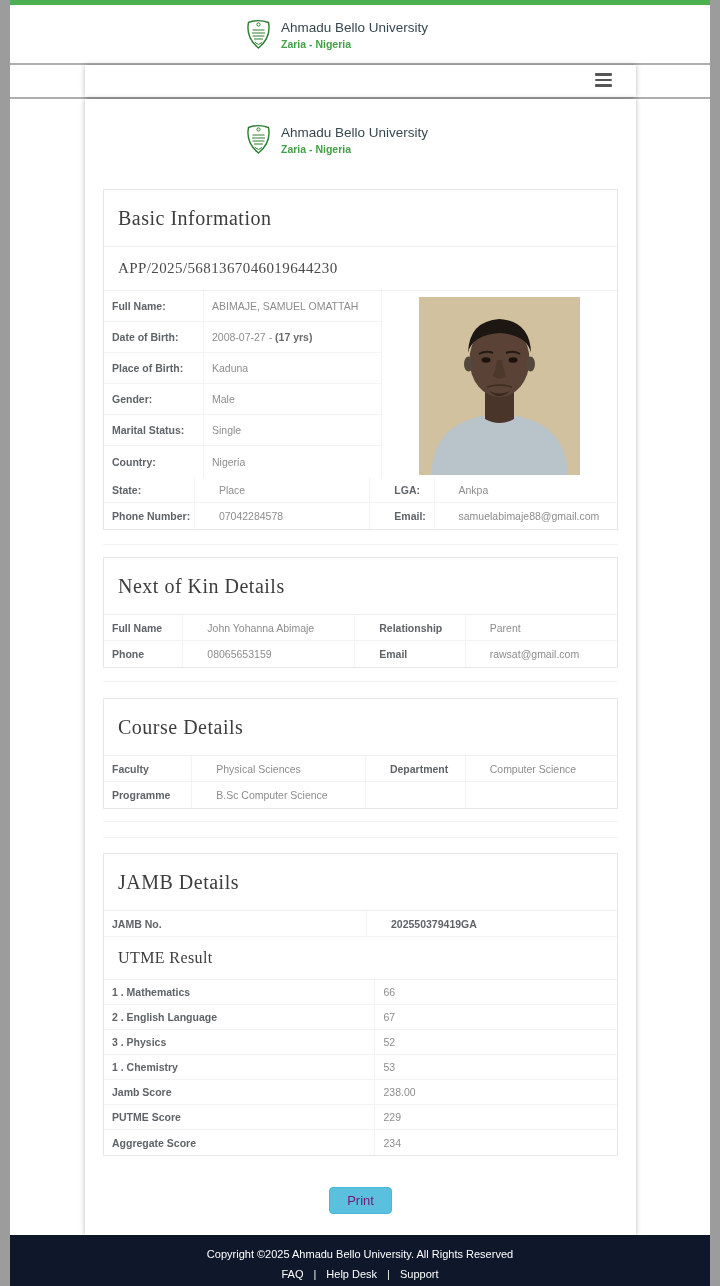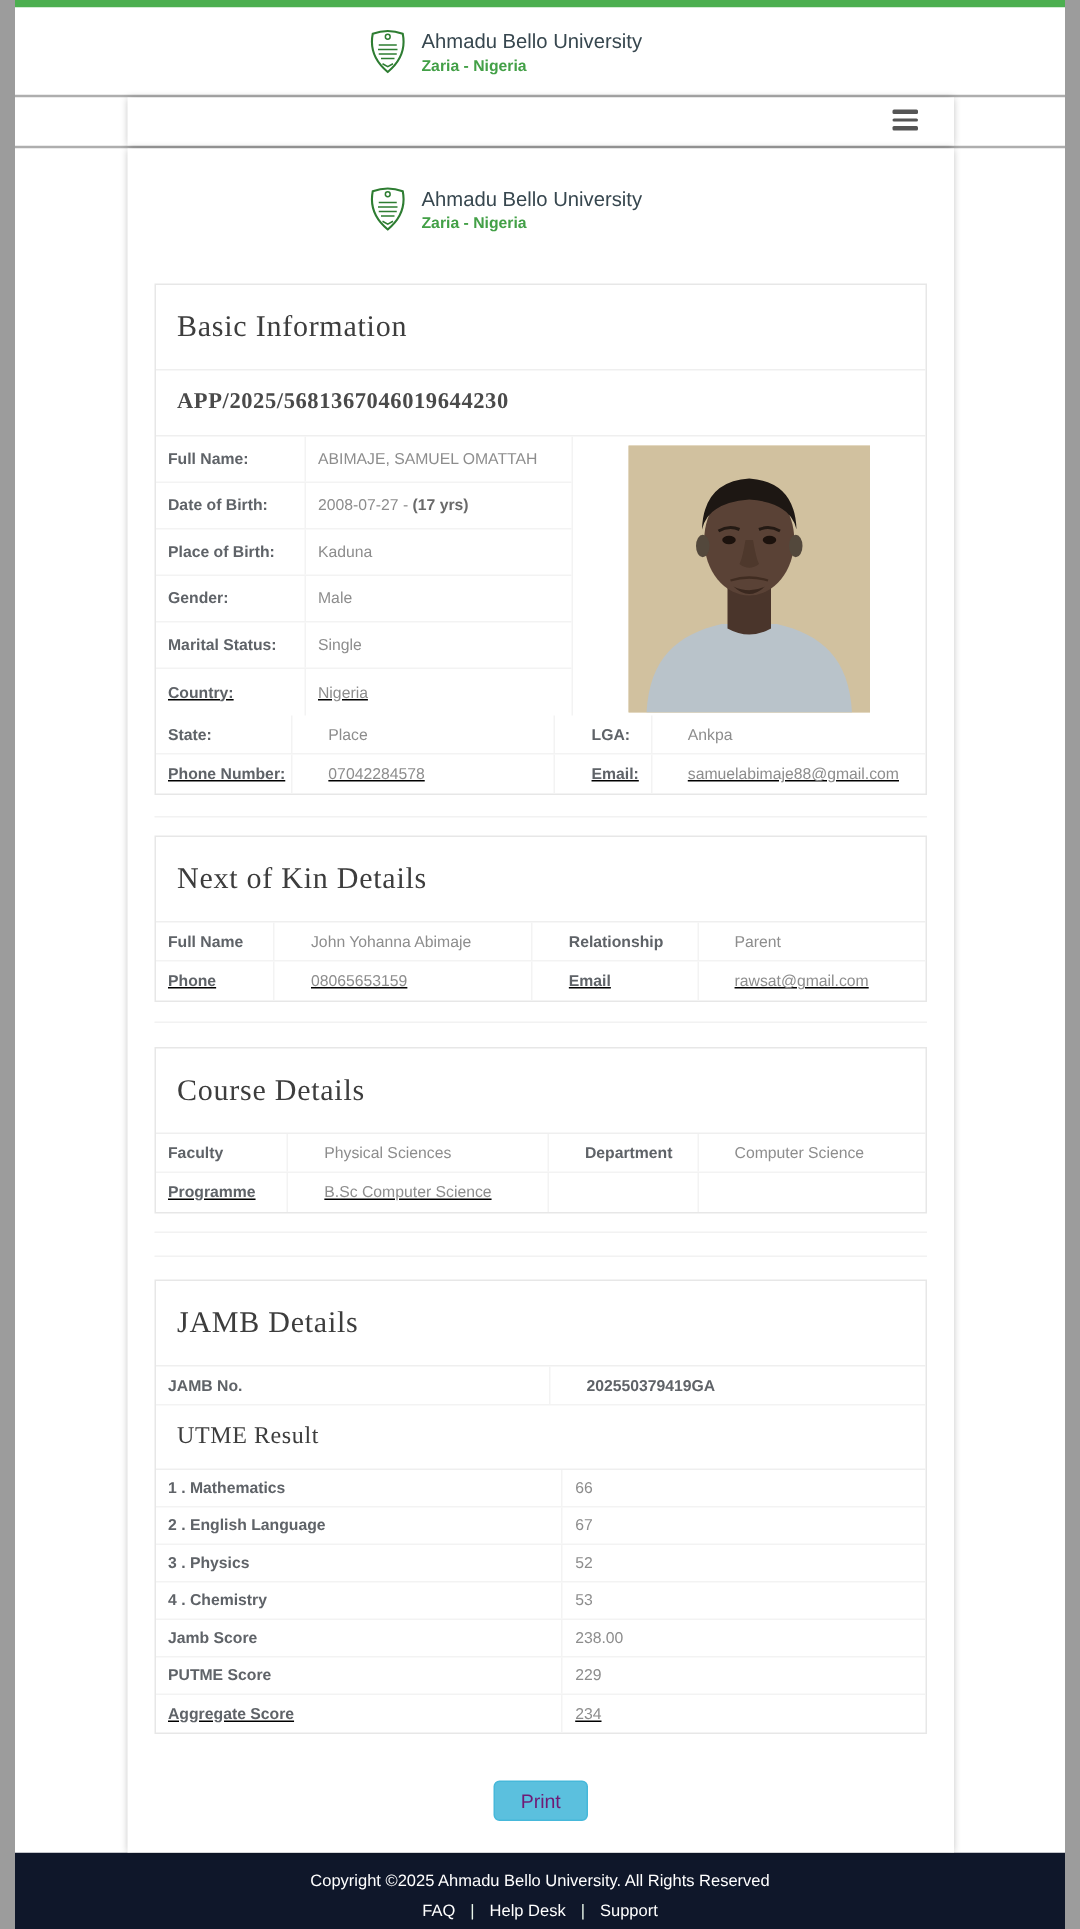--- a/index.html
+++ b/index.html
@@ -50,25 +50,25 @@
 
   .box { border:1px solid #e7e7e7; background:#fff; }
   .box-heading {
     font-family:"Liberation Serif","DejaVu Serif",serif;
     font-size:20px; color:#3d3d3d; letter-spacing:0.5px;
     padding:17px 14px 16px 14px; border-bottom:1px solid #efefef;
   }
   .app-row {
     font-family:"Liberation Serif","DejaVu Serif",serif;
     font-size:15px; color:#4a4a4a; letter-spacing:0.4px;
-    padding:13px 14px; border-bottom:1px solid #efefef;font-weight:bold;
+    padding:13px 14px; border-bottom:1px solid #efefef;
   }
 
   .row { display:flex; border-bottom:1px solid #f3f3f3; }
-  .row:last-child { border-bottom:none;text-decoration:underline; }
+  .row:last-child { border-bottom:none; }
   .cell { padding:0 8px; display:flex; align-items:center; overflow:hidden; white-space:nowrap; }
   .lbl { font-size:10.5px; font-weight:bold; color:#5f6368; }
   .val { font-size:10.5px; color:#8d8d8d; }
   .bcol { border-right:1px solid #f3f3f3; }
 
   
   .bi-top { display:flex; }
   .bi-left { width:277px;text-align:center; }
   .bi-left .row { height:31px; }
   .bi-left .c1 { width:100px; }
@@ -284,21 +284,21 @@
           </div>
           <div class="row">
             <div class="cell c1 bcol lbl">2 . English Language</div>
             <div class="cell c2 val">67</div>
           </div>
           <div class="row">
             <div class="cell c1 bcol lbl">3 . Physics</div>
             <div class="cell c2 val">52</div>
           </div>
           <div class="row">
-            <div class="cell c1 bcol lbl">4 . Chemistry</div>
+            <div class="cell c1 bcol lbl">1 . Chemistry</div>
             <div class="cell c2 val">53</div>
           </div>
           <div class="row">
             <div class="cell c1 bcol lbl">Jamb Score</div>
             <div class="cell c2 val">238.00</div>
           </div>
           <div class="row">
             <div class="cell c1 bcol lbl">PUTME Score</div>
             <div class="cell c2 val">229</div>
           </div>

